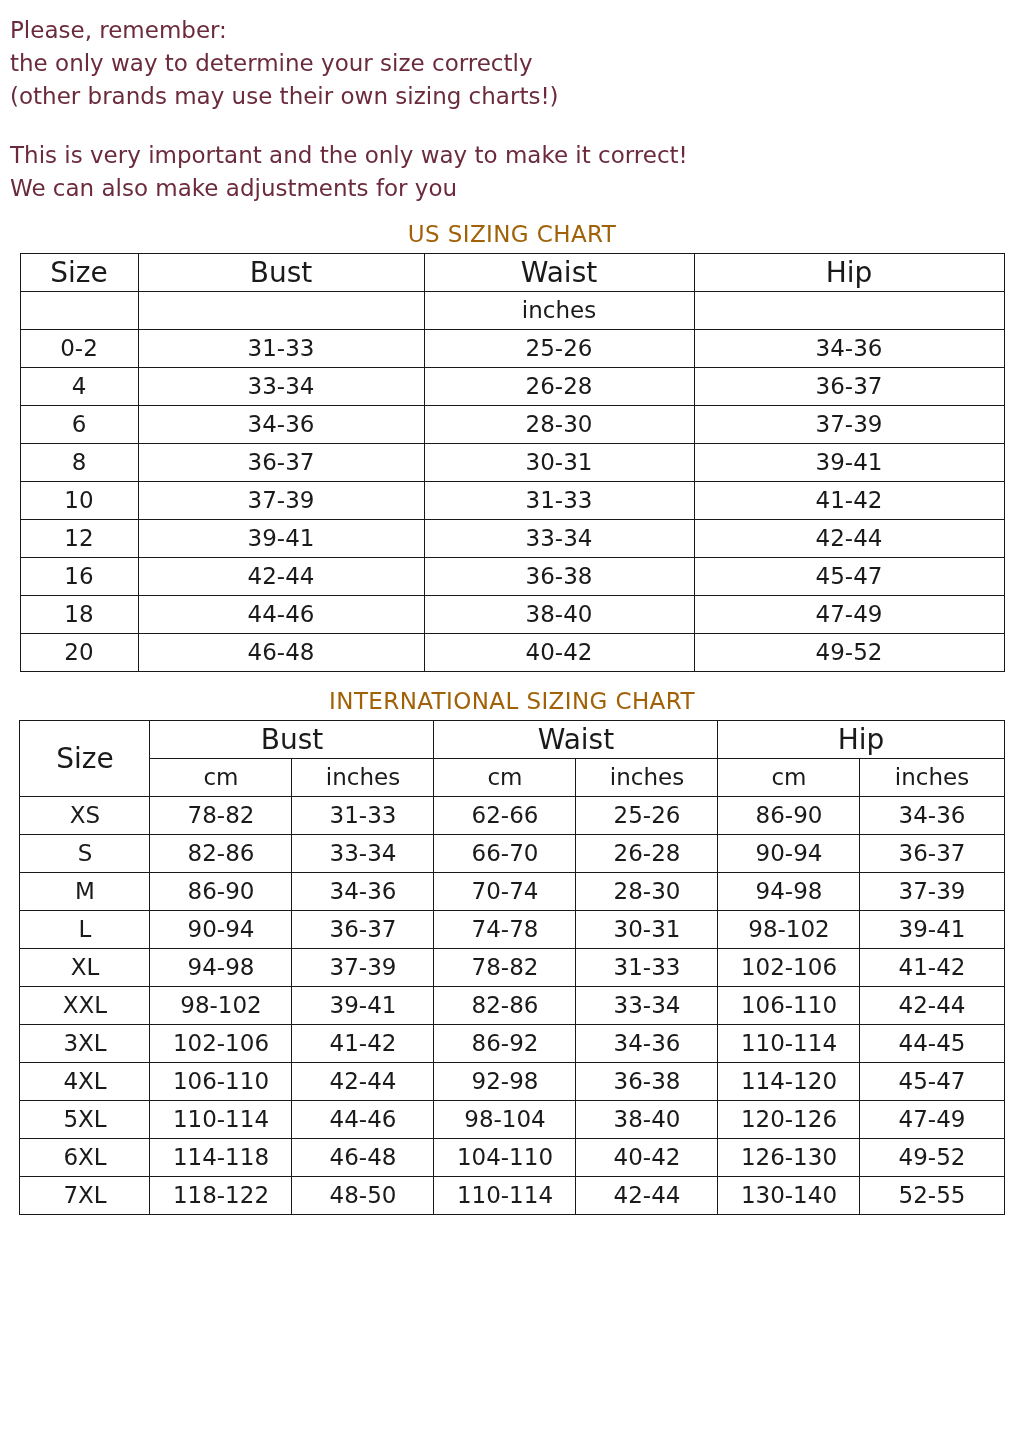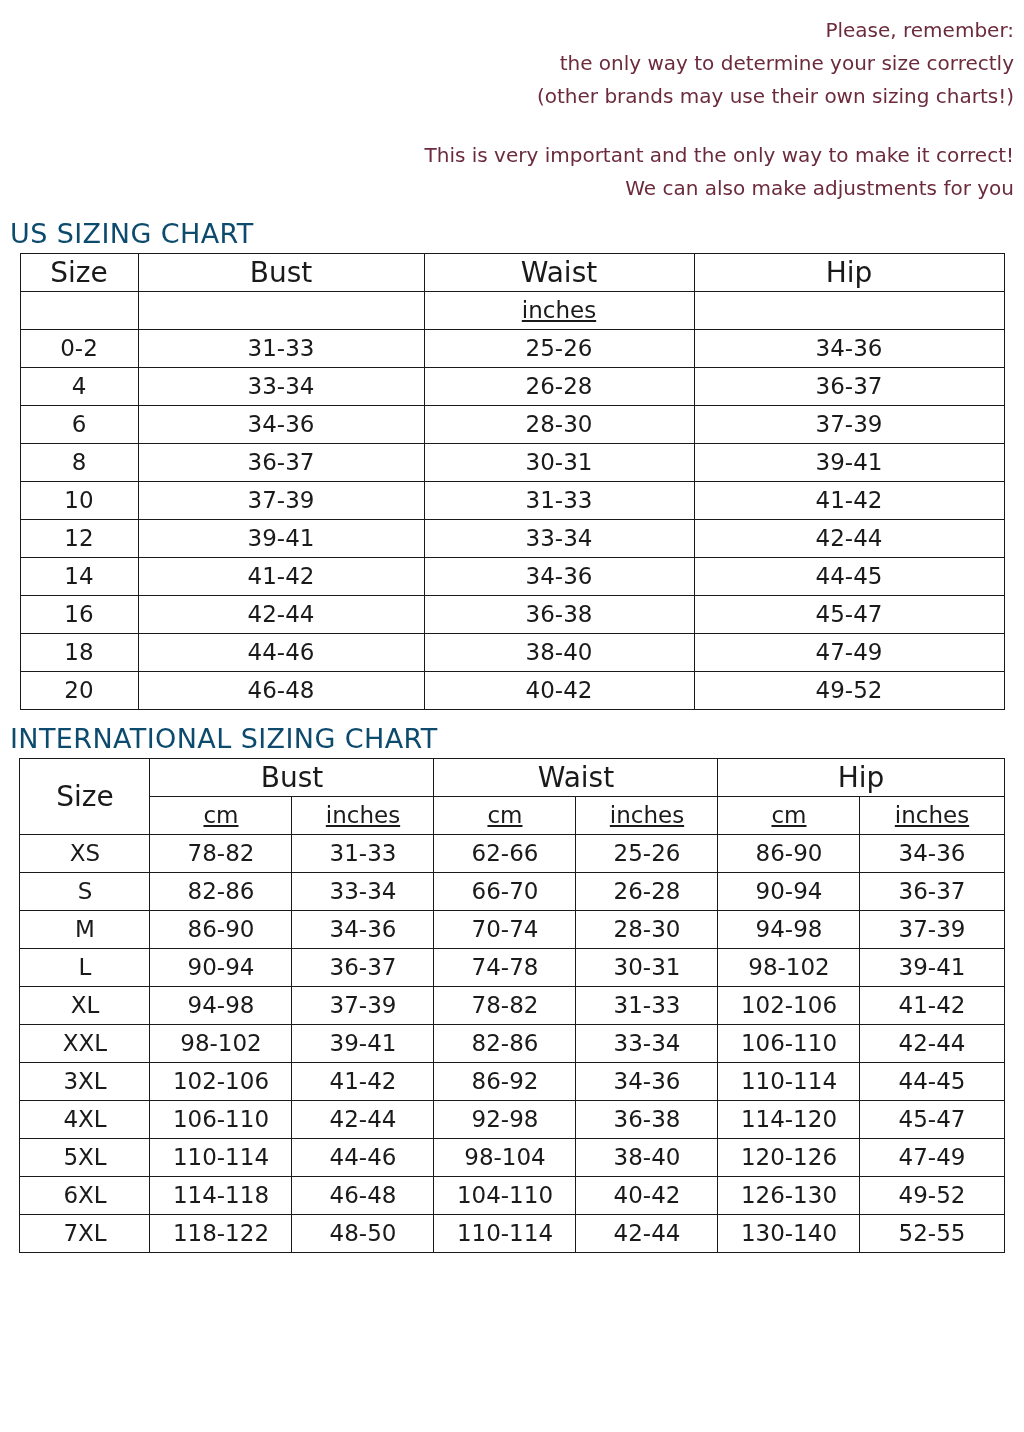--- a/index.html
+++ b/index.html
@@ -17,40 +17,41 @@
   .page {
     width: 1024px;
     height: 1432px;
     position: relative;
     box-sizing: border-box;
     padding: 0 10px;
   }
 
   
   .note {
-    text-align: right;
+    text-align: left;
     color: #6b2b3d;
-    font-size: 20px;
+    font-size: 23px;
     line-height: 33px;
     padding-top: 14px;
     font-weight: 400;
   }
   .note .line {
     display: block;
     white-space: nowrap;
   }
   .note .spacer {
     display: block;
     height: 26px;
   }
 
   
   .chart-title {
-    color: #0c4a6e;
-    font-size: 27px;
+    text-align: center;
+    color: #a16207;
+    font-size: 23px;
     line-height: 30px;
     margin: 14px 0 4px 0;
     letter-spacing: .4px;
   }
 
   
   table.sizing {
     border-collapse: collapse;
     width: 984px;
     margin: 0 auto;
@@ -70,21 +71,20 @@
   }
   table.sizing th {
     font-size: 28px;
   }
   table#us-table td.blank {
     border-left: 1px solid #1a1a1a;
     border-right: 1px solid #1a1a1a;
   }
   .unit-row td {
     font-size: 23px;
-    text-decoration: underline;
   }
 </style>
 </head>
 <body>
 
 <div class="page">
 
   <div class="note">
     <span class="line">Please, remember:</span>
     <span class="line">the only way to determine your size correctly</span>
@@ -145,26 +145,20 @@
         <td>31-33</td>
         <td>41-42</td>
       </tr>
       <tr>
         <td>12</td>
         <td>39-41</td>
         <td>33-34</td>
         <td>42-44</td>
       </tr>
       <tr>
-        <td>14</td>
-        <td>41-42</td>
-        <td>34-36</td>
-        <td>44-45</td>
-      </tr>
-      <tr>
         <td>16</td>
         <td>42-44</td>
         <td>36-38</td>
         <td>45-47</td>
       </tr>
       <tr>
         <td>18</td>
         <td>44-46</td>
         <td>38-40</td>
         <td>47-49</td>

